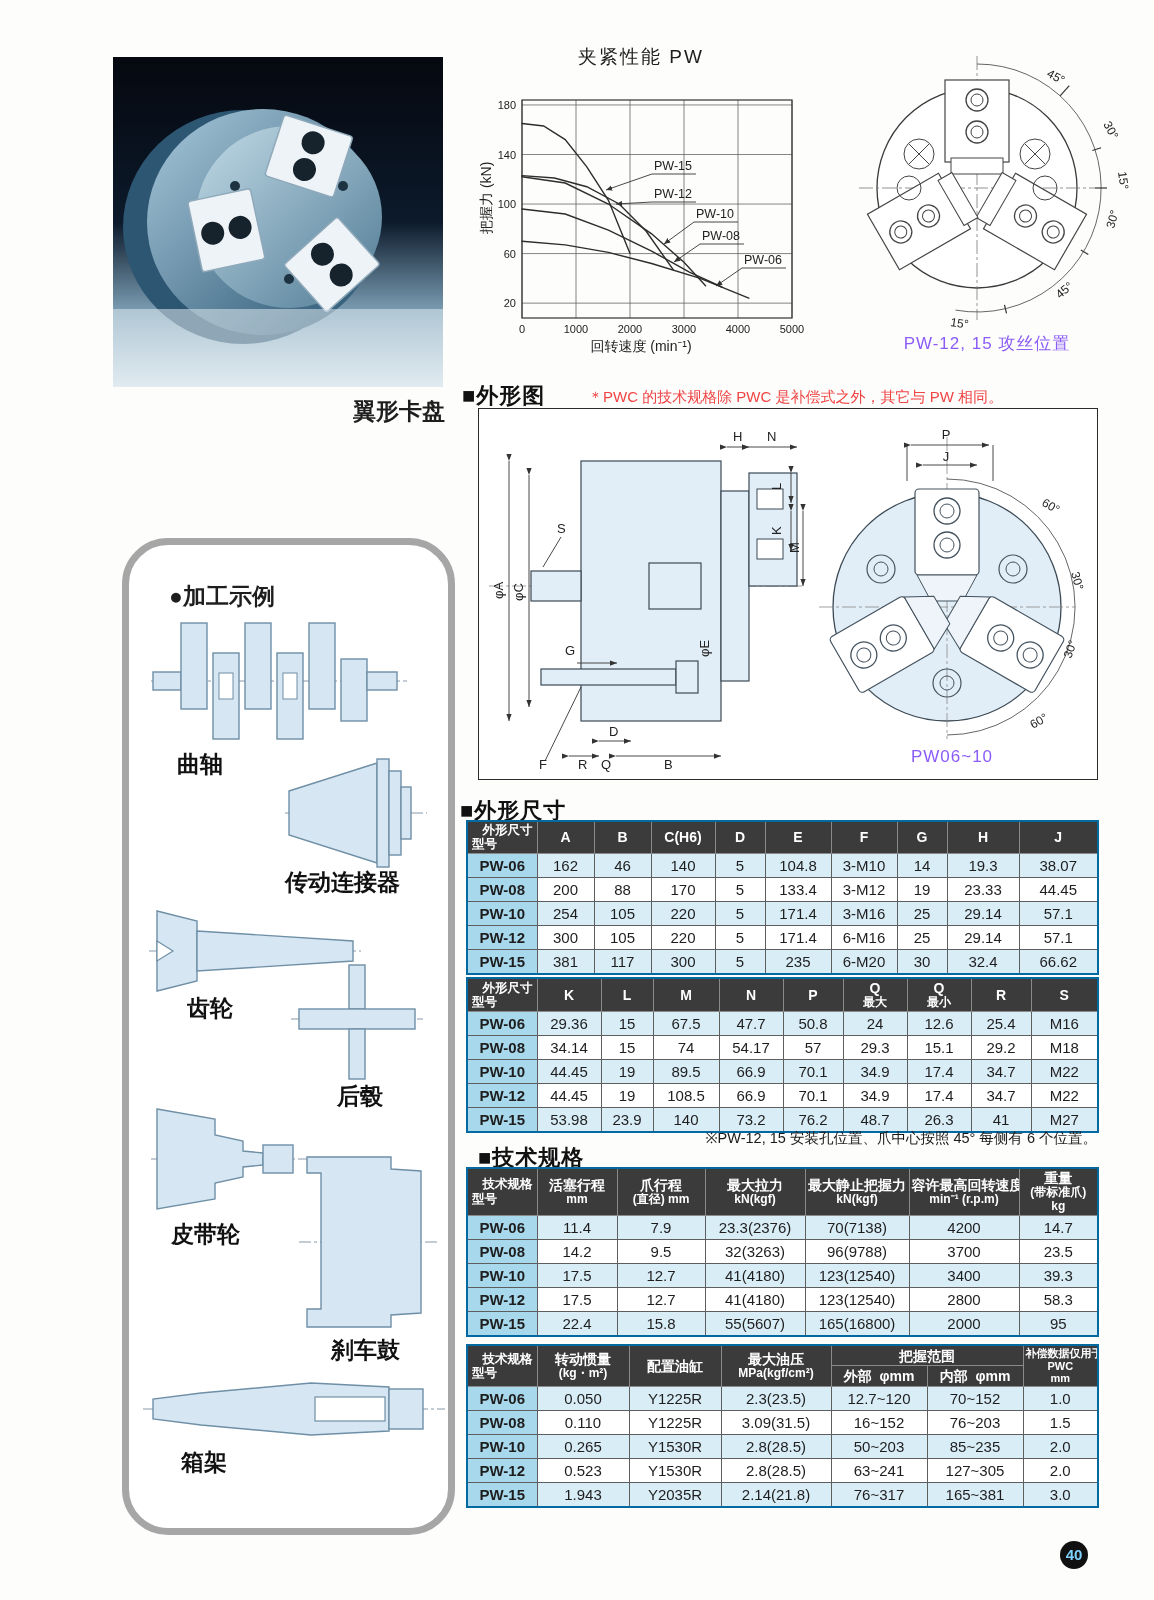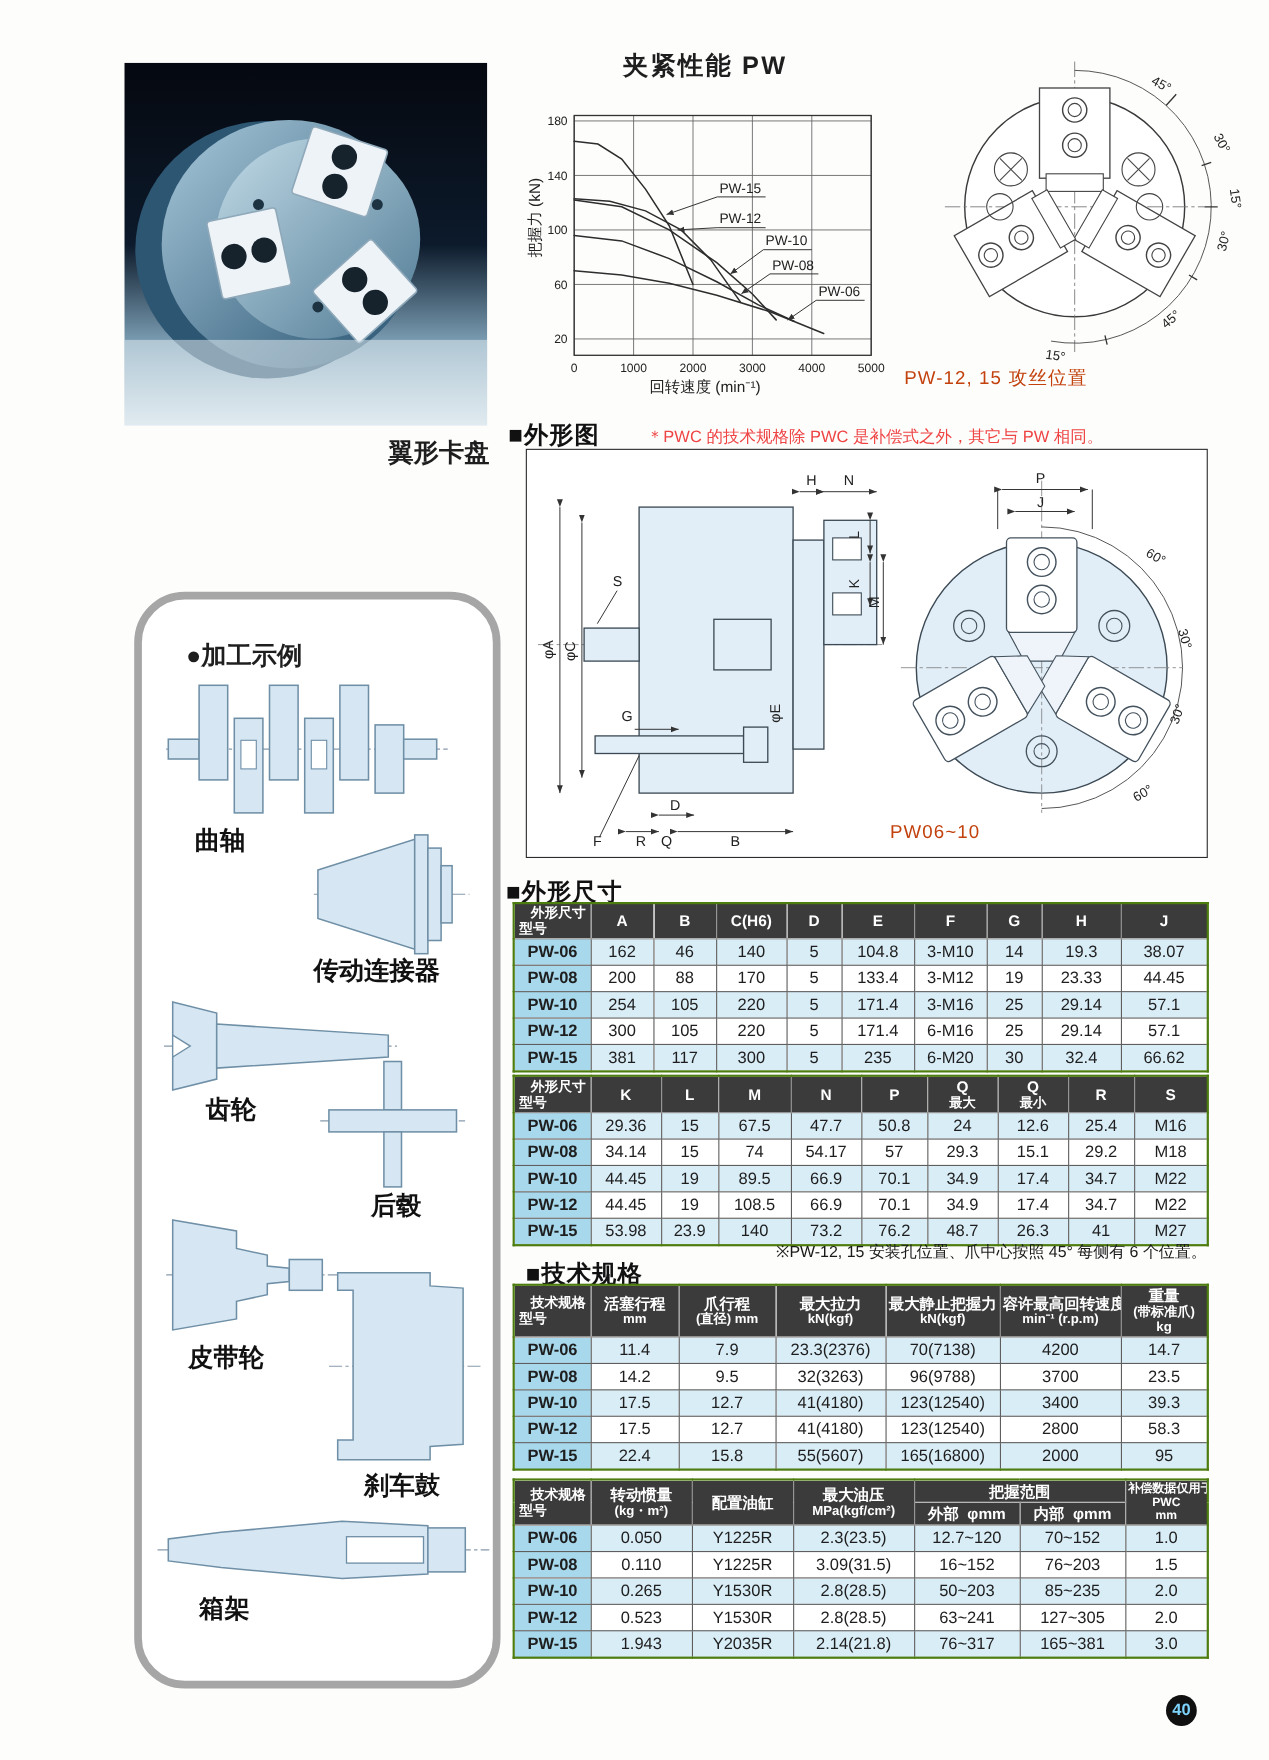--- a/index.html
+++ b/index.html
@@ -10,37 +10,37 @@
   
   .category{font-size:23px;font-weight:bold;text-align:right;}
   .prod-name{font-weight:900;color:#000;line-height:1;}
   .prod-name .big{font-size:92px;letter-spacing:-4px;}
   .prod-name .small{font-size:46px;letter-spacing:-2px;}
   
   .panel{border:7px solid #a6a6a6;border-radius:46px;background:#fff;}
   .panel-title{font-size:23px;font-weight:bold;}
   .part-label{font-size:23px;font-weight:600;color:#111;}
   
-  table.t{border-collapse:collapse;table-layout:fixed;width:631px;font-size:15px;border:2px solid #4d7c0f;}
+  table.t{border-collapse:collapse;table-layout:fixed;width:631px;font-size:15px;border:2px solid #0369a1;}
   table.t th,table.t td{border:1px solid #5e5e5e;text-align:center;padding:1px 2px;height:21px;overflow:hidden;white-space:nowrap;}
   table.t thead th{background:#3b3b3b;color:#fff;border:1px solid #8a8a8a;font-size:14px;font-weight:bold;line-height:1.15;height:auto;}
   table.t thead th .sub{font-size:12px;font-weight:bold;}
   table.t tbody th.model{background:#a7d8ec;font-weight:bold;font-size:15px;}
   table.t tbody tr:nth-child(odd) td{background:#d9edf7;}
   table.t tbody tr:nth-child(even) td{background:#ffffff;}
   table.t th.corner{padding:1px 4px;}
   table.t th.corner .ct{text-align:right;font-size:12.5px;}
   table.t th.corner .cb{text-align:left;font-size:12.5px;}
   table.t th.comp div{font-size:11px;}
   .footnote{font-size:14.5px;text-align:right;color:#1a1a1a;}
   
-  .chart-title{font-size:23px;font-weight:bold;text-align:center;letter-spacing:2px;}
+  .chart-title{font-size:19px;font-weight:normal;text-align:center;letter-spacing:2px;}
   .axis-label{font-size:14px;color:#222;}
   .ylab{transform:rotate(-90deg);transform-origin:left top;}
-  .caption{font-size:17px;color:#c2410c;text-align:left;letter-spacing:1px;}
+  .caption{font-size:17px;color:#8b5cf6;text-align:center;letter-spacing:1px;}
   .pageno{width:28px;height:28px;border-radius:50%;background:#101010;color:#7dd3fc;font-size:15px;font-weight:bold;text-align:center;line-height:28px;}
   svg{display:block;}
   .dim-text{font-size:13px;fill:#222;font-family:"Liberation Sans",sans-serif;}
   .ang-text{font-size:12px;fill:#222;font-family:"Liberation Sans",sans-serif;}
 </style>
 </head>
 <body>
 
 <div class="page">
 

